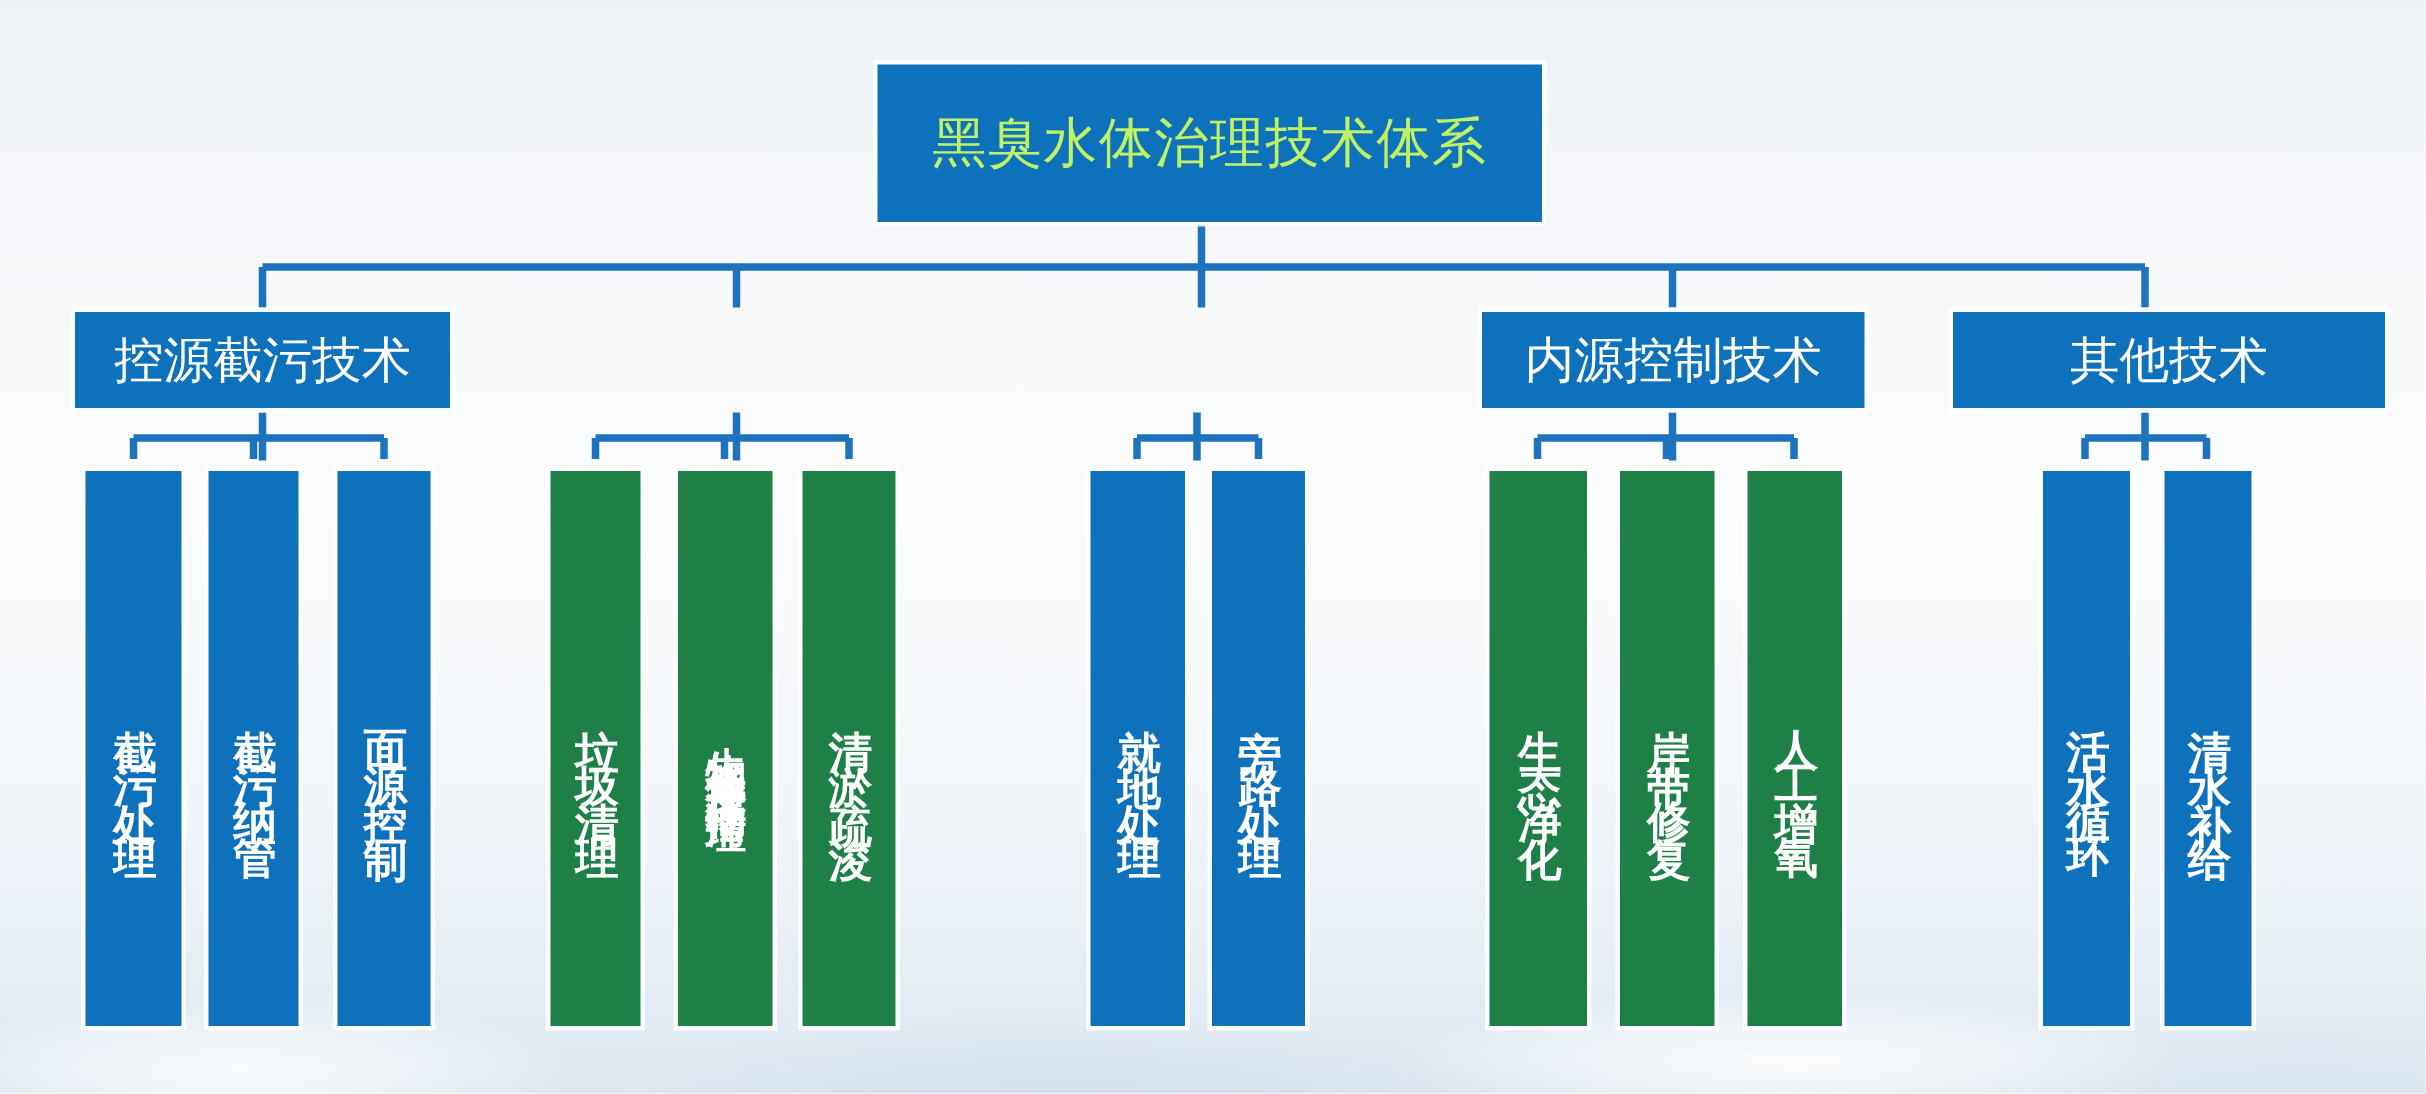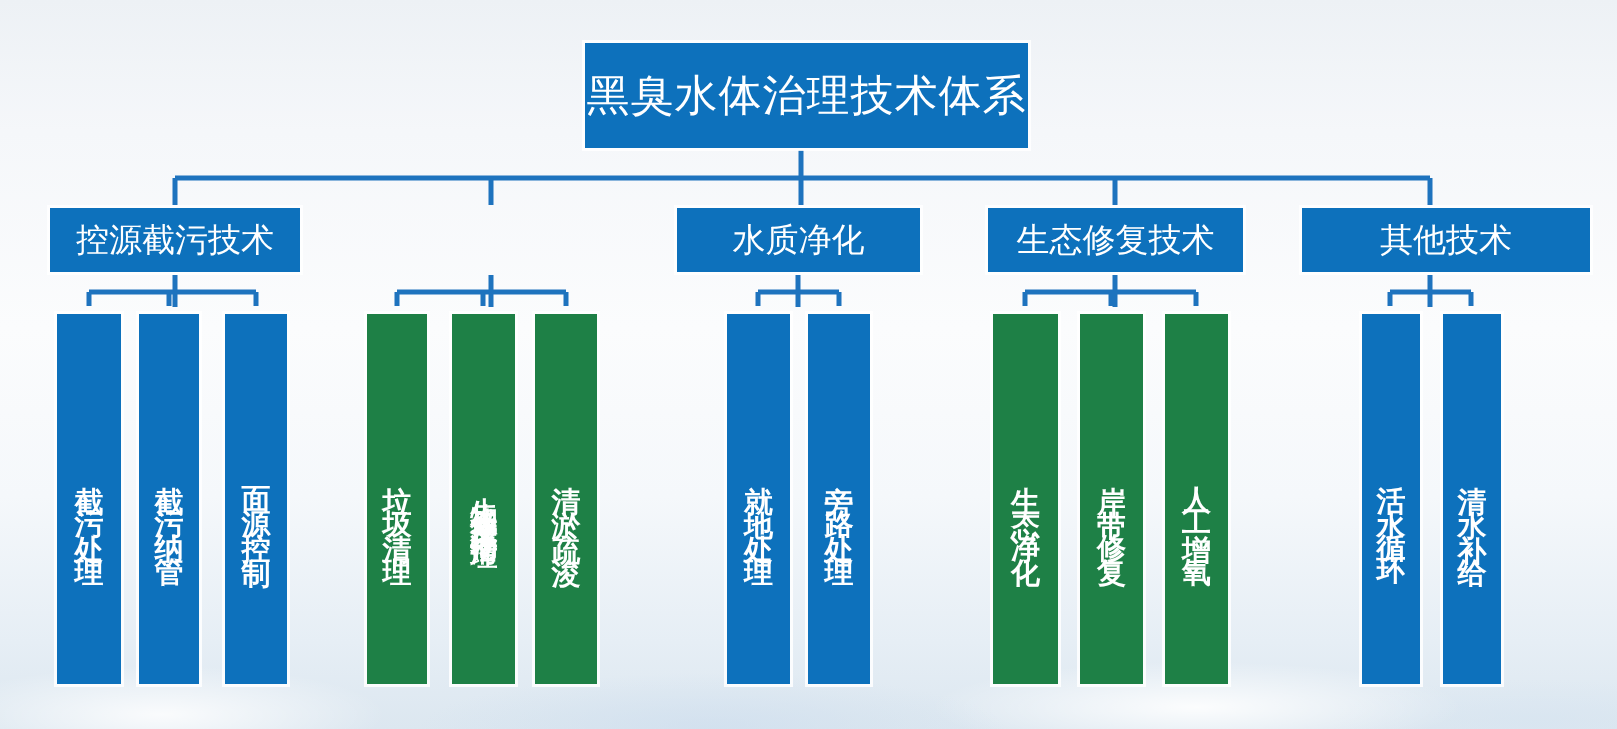--- a/index.html
+++ b/index.html
@@ -12,21 +12,21 @@
       radial-gradient(ellipse 380px 65px at 74% 97%, rgba(255,255,255,.9), rgba(255,255,255,0) 70%),
       radial-gradient(ellipse 300px 60px at 95% 99%, rgba(214,228,241,.6), rgba(214,228,241,0) 70%),
       linear-gradient(180deg,#edf1f5 0%,#f5f7fa 18%,#fbfcfd 45%,#f5f8fb 68%,#e6eef5 88%,#dce7f0 100%);
   }
   .connectors{position:absolute;left:0;top:0;z-index:0;}
   .node{
     position:absolute;display:flex;align-items:center;justify-content:center;
     box-shadow:0 0 0 3px rgba(255,255,255,.85);
   }
   .title-box{left:585px;top:43px;width:443px;height:105px;background:var(--blue);}
-  .title-label{color:#ffffff;font-size:43px;letter-spacing:1px;white-space:nowrap;}
+  .title-label{color:#bef264;font-size:36px;letter-spacing:1px;white-space:nowrap;}
   .branch-box{top:208px;height:64px;background:var(--blue);}
   .branch-label{color:#fff;font-size:33px;white-space:nowrap;}
   .leaf{top:314px;height:370px;}
   .leaf[data-color="blue"]{background:var(--blue);}
   .leaf[data-color="green"]{background:var(--green);}
   .leaf-label{
     writing-mode:vertical-rl;text-orientation:upright;
     color:#fff;font-weight:bold;font-size:29px;letter-spacing:24px;
     transform:translateY(12px);line-height:1;
   }
@@ -51,25 +51,22 @@
     "></path>
   </svg>
 
   <div class="node title-box">
     <span class="title-label">黑臭水体治理技术体系</span>
   </div>
 
   <div class="node branch-box" style="left:50px;width:250px">
     <span class="branch-label">控源截污技术</span>
   </div>
-  <div class="node branch-box" style="left:677px;width:243px">
-    <span class="branch-label">水质净化</span>
-  </div>
   <div class="node branch-box" style="left:988px;width:255px">
-    <span class="branch-label">生态修复技术</span>
+    <span class="branch-label">内源控制技术</span>
   </div>
   <div class="node branch-box" style="left:1302px;width:288px">
     <span class="branch-label">其他技术</span>
   </div>
 
   <div class="node leaf" style="left:57px;width:64px" data-color="blue">
     <span class="leaf-label">截污处理</span>
   </div>
   <div class="node leaf" style="left:139px;width:60px" data-color="blue">
     <span class="leaf-label">截污纳管</span>

